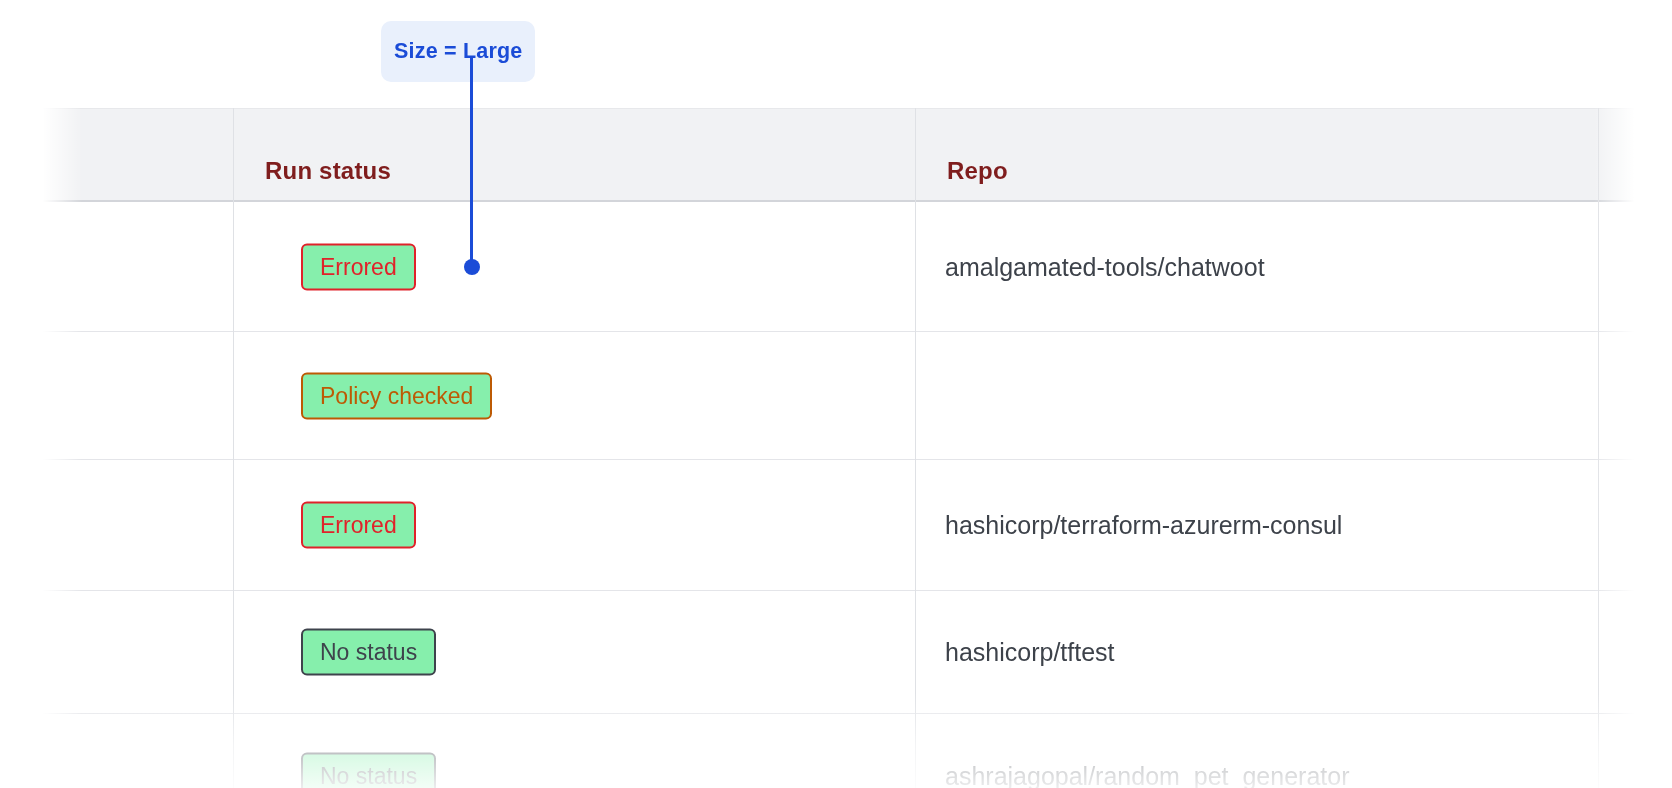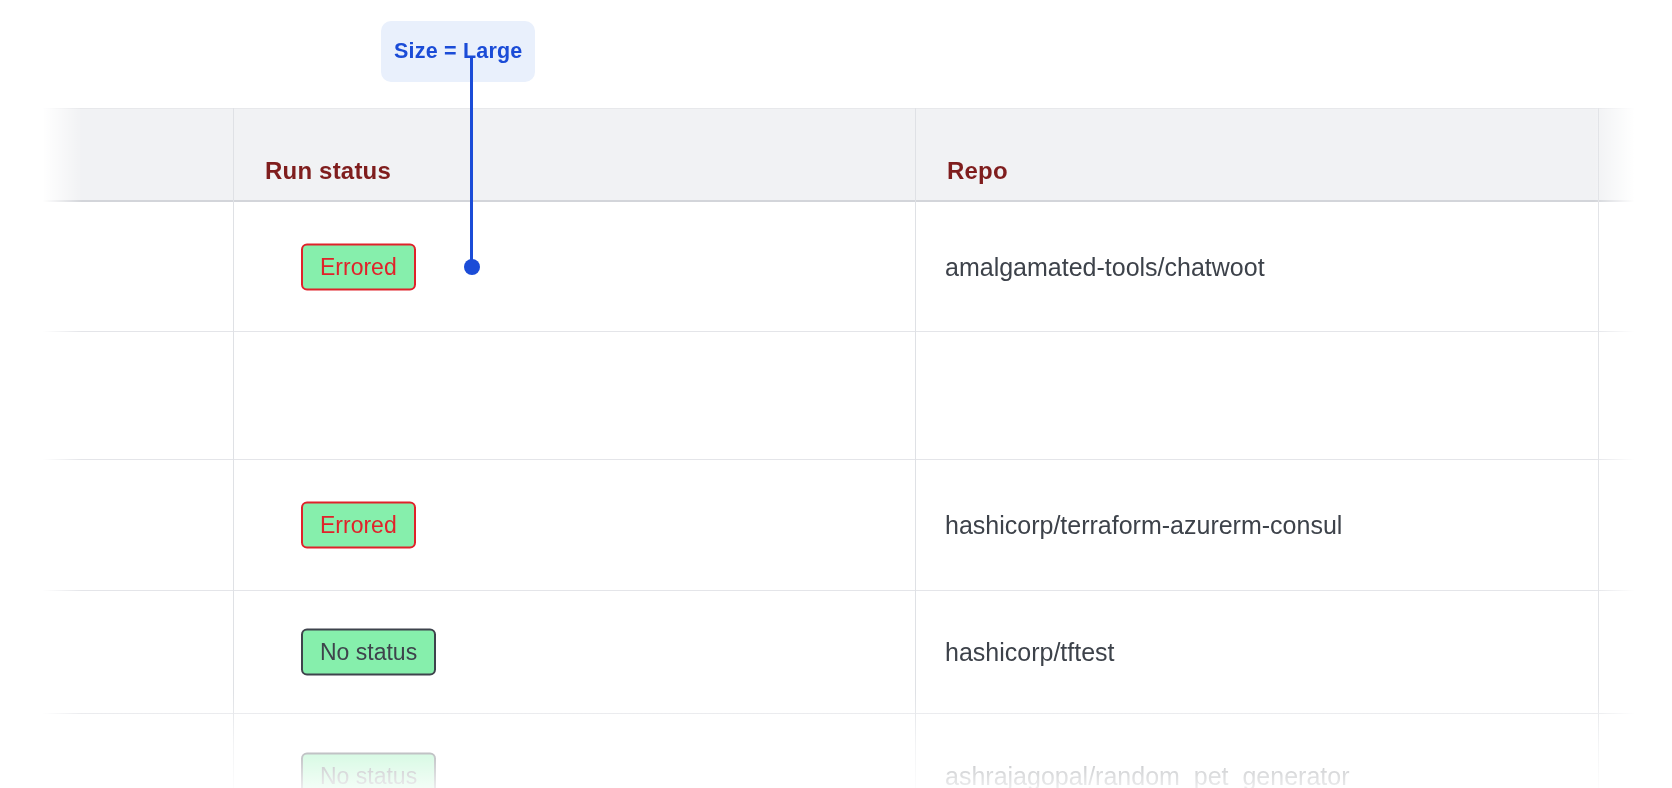--- a/index.html
+++ b/index.html
@@ -82,20 +82,21 @@
 <div class="header-band">
   <div class="col-header run">Run status</div>
   <div class="col-header repo">Repo</div>
 </div>
 
 <div class="trow" style="top:203px;height:128px;">
   <span class="badge" style="color: rgb(224, 34, 42);">Errored</span>
   <span class="repo-text">amalgamated-tools/chatwoot</span>
 </div>
 <div class="trow" style="top:332px;height:127px;">
+  <span class="badge" style="color: rgb(189, 90, 4);">Policy checked</span>
 </div>
 <div class="trow" style="top:460px;height:130px;">
   <span class="badge" style="color: rgb(224, 34, 42);">Errored</span>
   <span class="repo-text">hashicorp/terraform-azurerm-consul</span>
 </div>
 <div class="trow" style="top:591px;height:122px;">
   <span class="badge" style="color: rgb(62, 67, 76);">No status</span>
   <span class="repo-text">hashicorp/tftest</span>
 </div>
 <div class="trow" style="top:714px;height:124px;">

